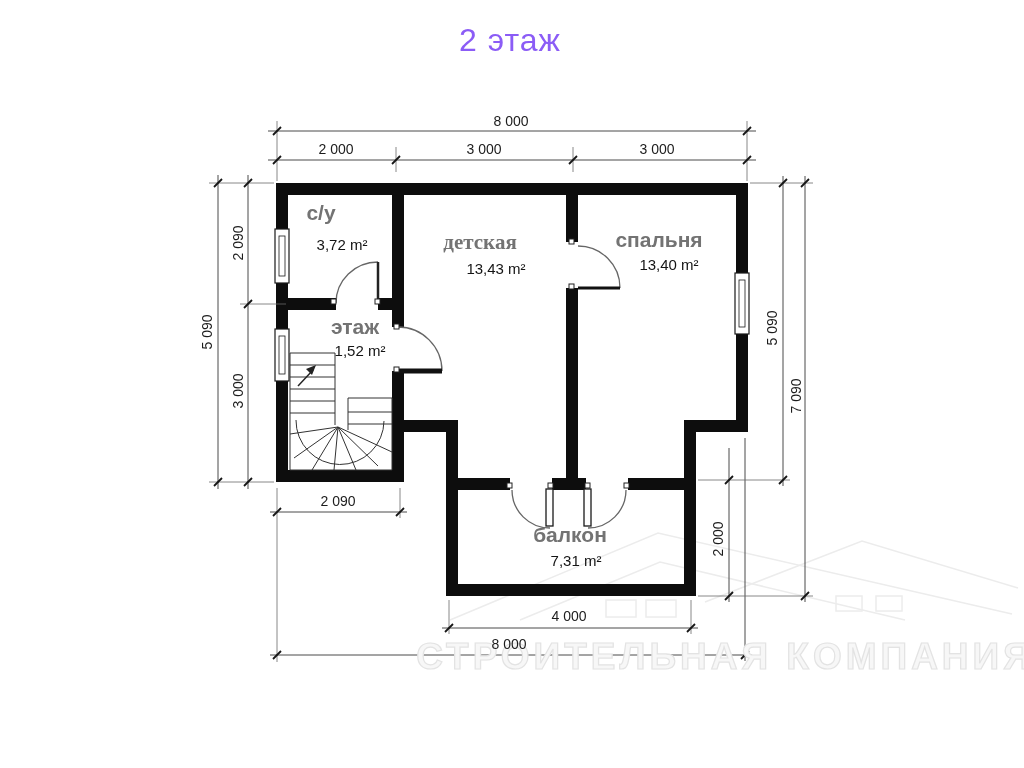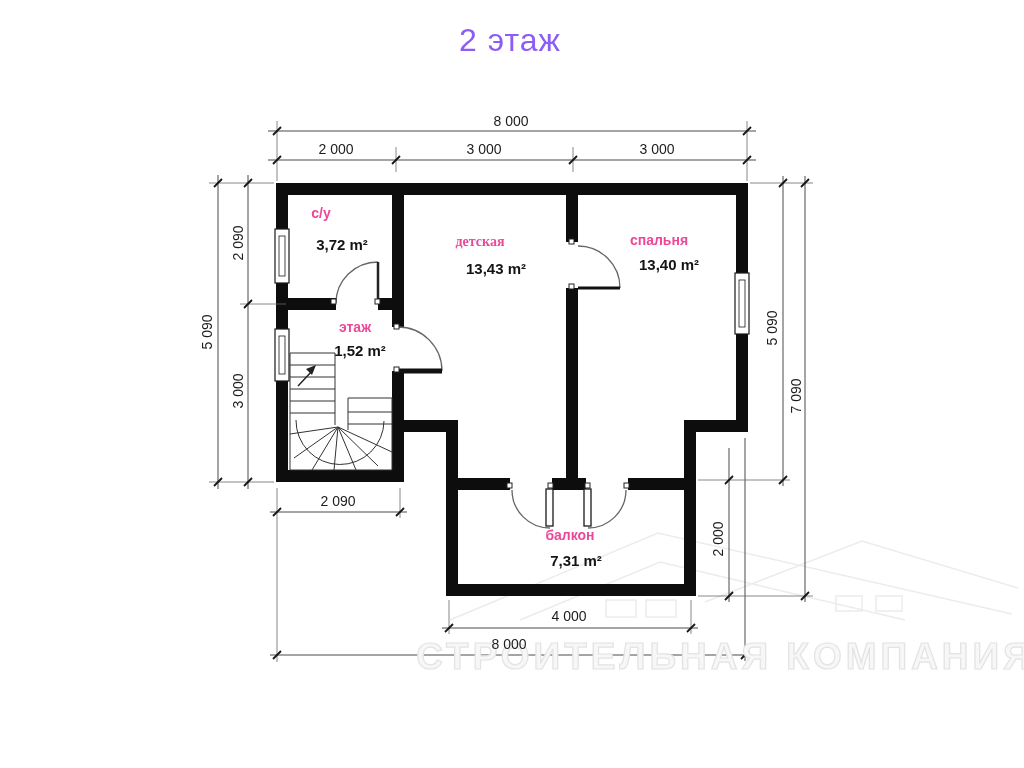--- a/index.html
+++ b/index.html
@@ -3,22 +3,22 @@
 <meta charset="utf-8">
 <style>
   html,body{margin:0;padding:0;background:#fff;}
   #canvas{position:relative;width:1024px;height:768px;background:#fff;overflow:hidden;
           font-family:"Liberation Sans","DejaVu Sans",sans-serif;}
   #plan-svg{position:absolute;left:0;top:0;}
   .lbl{position:absolute;transform:translate(-50%,-50%);white-space:nowrap;color:#141414;}
   .rot{transform:translate(-50%,-50%) rotate(-90deg);}
   .title{font-size:32px;font-weight:400;color:#8b5cf6;letter-spacing:1px;}
   .dim{font-size:14px;color:#1c1c1c;}
-  .rname{font-size:14px;font-weight:700;color:#ec4899;}
-  .rarea{font-size:15px;font-weight:700;color:#141414;}
+  .rname{font-size:21px;font-weight:700;color:#737373;}
+  .rarea{font-size:15px;font-weight:400;color:#141414;}
   .wm1{font-size:37px;font-weight:700;letter-spacing:4px;color:#f7f7f7;
        -webkit-text-stroke:1.2px #e3e3e3;}
   .wm2{font-size:54px;font-weight:700;letter-spacing:5px;color:#f7f7f7;
        -webkit-text-stroke:1.4px #e0e0e0;}
 </style>
 </head>
 <body>
 
 <div id="canvas">
 

